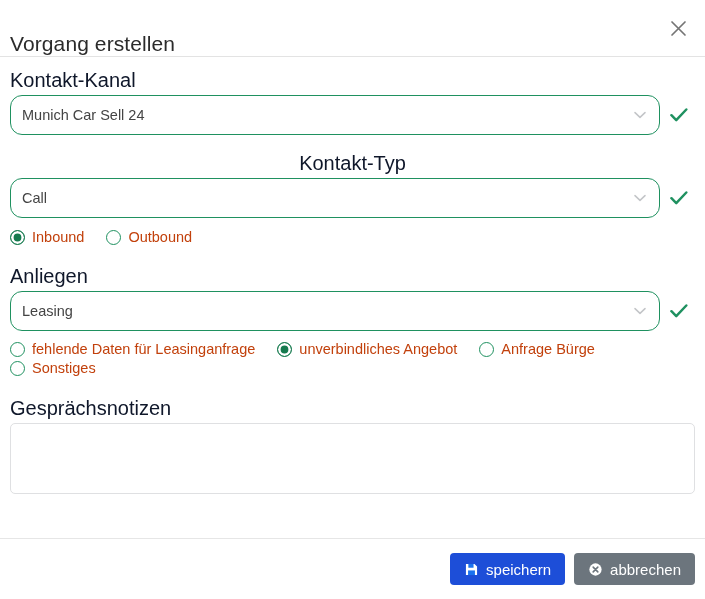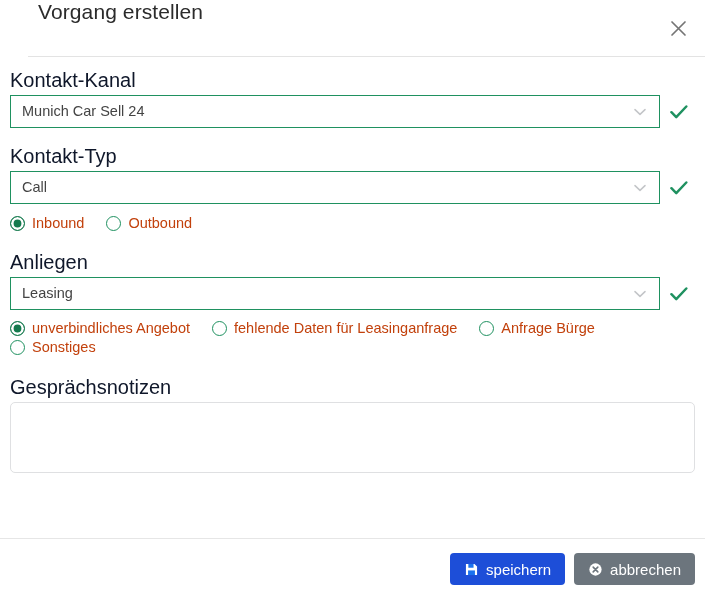--- a/index.html
+++ b/index.html
@@ -18,24 +18,23 @@
     flex-direction: column;
     position: relative;
   }
 
   
   .modal-header {
     height: 57px;
     flex: 0 0 57px;
     border-bottom: 1px solid #e3e3e3;
     display: flex;
-    align-items: flex-start;
+    align-items: flex-end;
     padding: 0 16px 0 10px;
     position: relative;
-    margin-left: 28px;
   }
   .modal-title {
     font-size: 21px;
     color: #2b2b2b;
     font-weight: 400;
     letter-spacing: .1px;
   }
   .close-btn {
     position: absolute;
     right: 14px;
@@ -68,23 +67,23 @@
 
   .select-row {
     display: flex;
     align-items: center;
     gap: 10px;
     margin-bottom: 0;
   }
   .select-box {
     flex: 0 0 650px;
     width: 650px;
-    height: 33px;
+    height: 40px;
     border: 1px solid #1f9160;
-    border-radius: 0;
+    border-radius: 12px;
     background: #ffffff;
     display: flex;
     align-items: center;
     padding: 0 8px 0 11px;
     cursor: pointer;
     position: relative;
   }
   .select-value {
     flex: 1 1 auto;
     font-size: 14.5px;
@@ -165,21 +164,21 @@
     font-family: "Liberation Sans", sans-serif;
     font-size: 14.5px;
     color: #444444;
     padding: 7px 10px;
     outline: none;
     display: block;
   }
 
   
   .sp-lbl-kanal   { margin-top: 0; }
-  .sp-lbl-typ     { margin-top: 19px; }
+  .sp-lbl-typ     { margin-top: 19px; text-align: center; }
   .sp-lbl-anliegen{ margin-top: 19px; }
   .sp-lbl-notizen { margin-top: 20px; }
 
   
   .modal-footer {
     flex: 0 0 61px;
     height: 61px;
     border-top: 1px solid #e6e6e6;
     display: flex;
     align-items: center;
@@ -291,27 +290,27 @@
               </svg>
           </span>
         </div>
         <span class="valid-check">
           <svg width="19" height="16" viewBox="0 0 19 16">
               <path d="M1.5 8.2 L6.6 13.4 L17.2 2.2" stroke="#1f9160" stroke-width="2.6" fill="none" stroke-linecap="round" stroke-linejoin="round"></path>
             </svg>
         </span>
       </div>
       <div class="radio-row anliegen anliegen-wrap">
+        <label class="radio-opt">
+          <span class="radio-mark"></span>
+          <span class="radio-label">fehlende Daten für Leasinganfrage</span>
+        </label>
         <label class="radio-opt checked">
           <span class="radio-mark"></span>
           <span class="radio-label">unverbindliches Angebot</span>
-        </label>
-        <label class="radio-opt">
-          <span class="radio-mark"></span>
-          <span class="radio-label">fehlende Daten für Leasinganfrage</span>
         </label>
         <label class="radio-opt">
           <span class="radio-mark"></span>
           <span class="radio-label">Anfrage Bürge</span>
         </label>
         <label class="radio-opt">
           <span class="radio-mark"></span>
           <span class="radio-label">Sonstiges</span>
         </label>
       </div>

